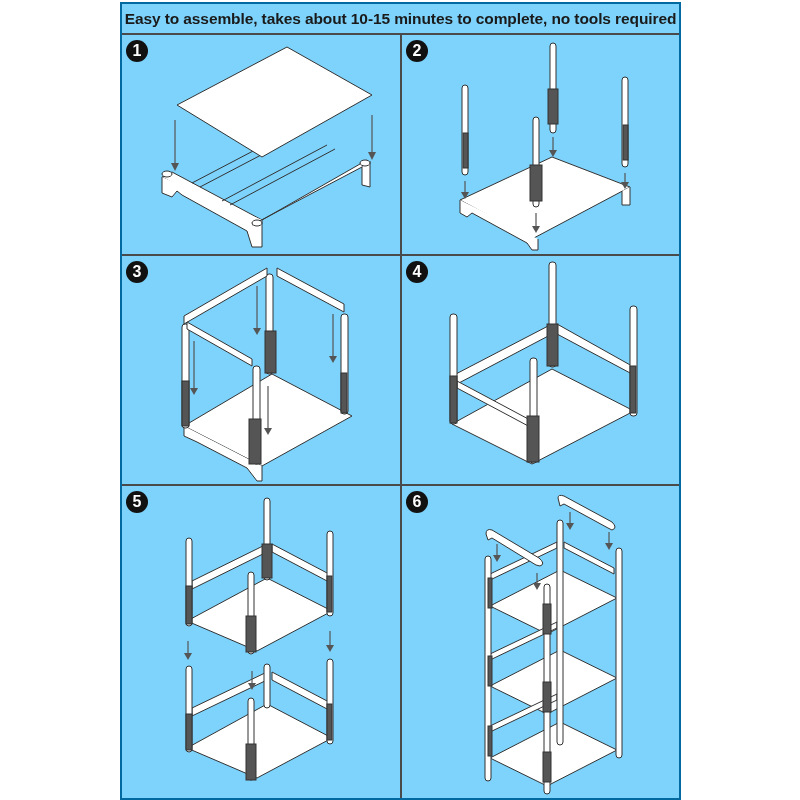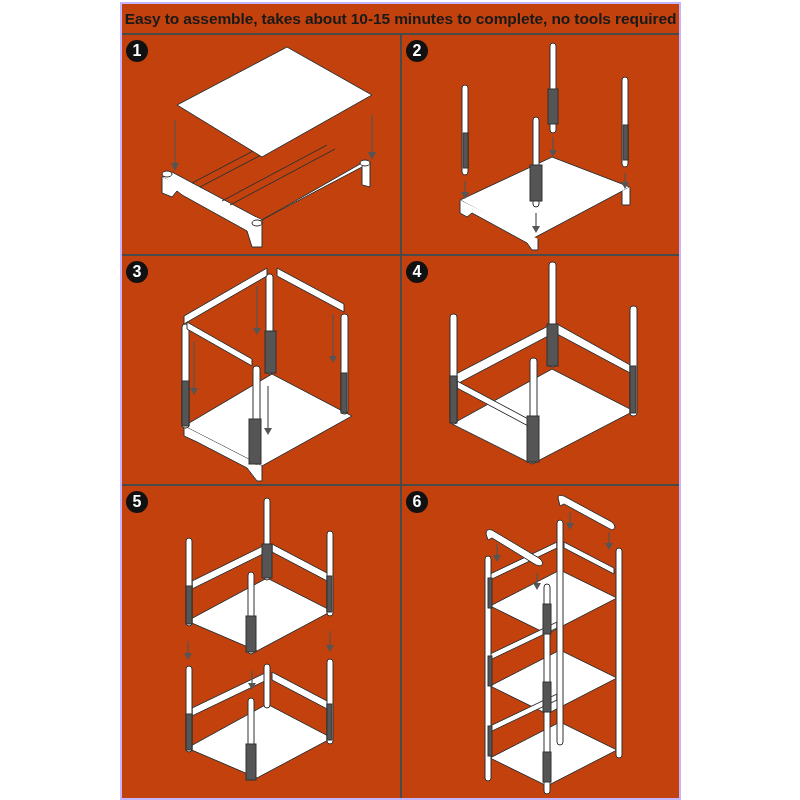--- a/index.html
+++ b/index.html
@@ -1,17 +1,17 @@
 <!DOCTYPE html>
 <html><head>
 <meta charset="utf-8">
 <style>
   html, body { margin:0; padding:0; background:#ffffff; }
   body { width:800px; height:800px; position:relative; overflow:hidden; font-family:"Liberation Sans", sans-serif; }
-  .sheet { position:absolute; left:120px; top:2px; width:557px; height:794px; border:2px solid #c4b5fd; box-sizing:content-box; background:#c2410c;text-decoration:underline; }
+  .sheet { position:absolute; left:120px; top:2px; width:557px; height:794px; border:2px solid #0369a1; box-sizing:content-box; background:#7dd3fc;text-decoration:underline; }
   .title { position:absolute; left:0; top:0; width:557px; height:29px; border-bottom:2px solid #4a4a4a; display:flex; align-items:center; justify-content:center; font-weight:bold; font-size:15.5px; color:#1a1a1a; letter-spacing:-0.1px; }
   .panel { position:absolute; box-sizing:border-box; }
   .vline { position:absolute; left:278px; top:31px; width:2px; height:763px; background:#4a4a4a; }
   .hline { position:absolute; left:0; width:557px; height:2px; background:#4a4a4a; }
   .badge { position:absolute; left:4px; top:5px; width:22px; height:22px; border-radius:50%; background:#111; color:#fff; font-weight:bold; font-size:16px; display:flex; align-items:center; justify-content:center; line-height:1; }
   svg { position:absolute; left:0; top:0; }
   .ln { stroke:#333; stroke-width:1; fill:none; }
   .pl { fill:#fff; stroke:#333; stroke-width:1; }
   .dk { fill:#555; stroke:#333; stroke-width:1; }
   .ar { stroke:#555; stroke-width:1.2; fill:none; }

